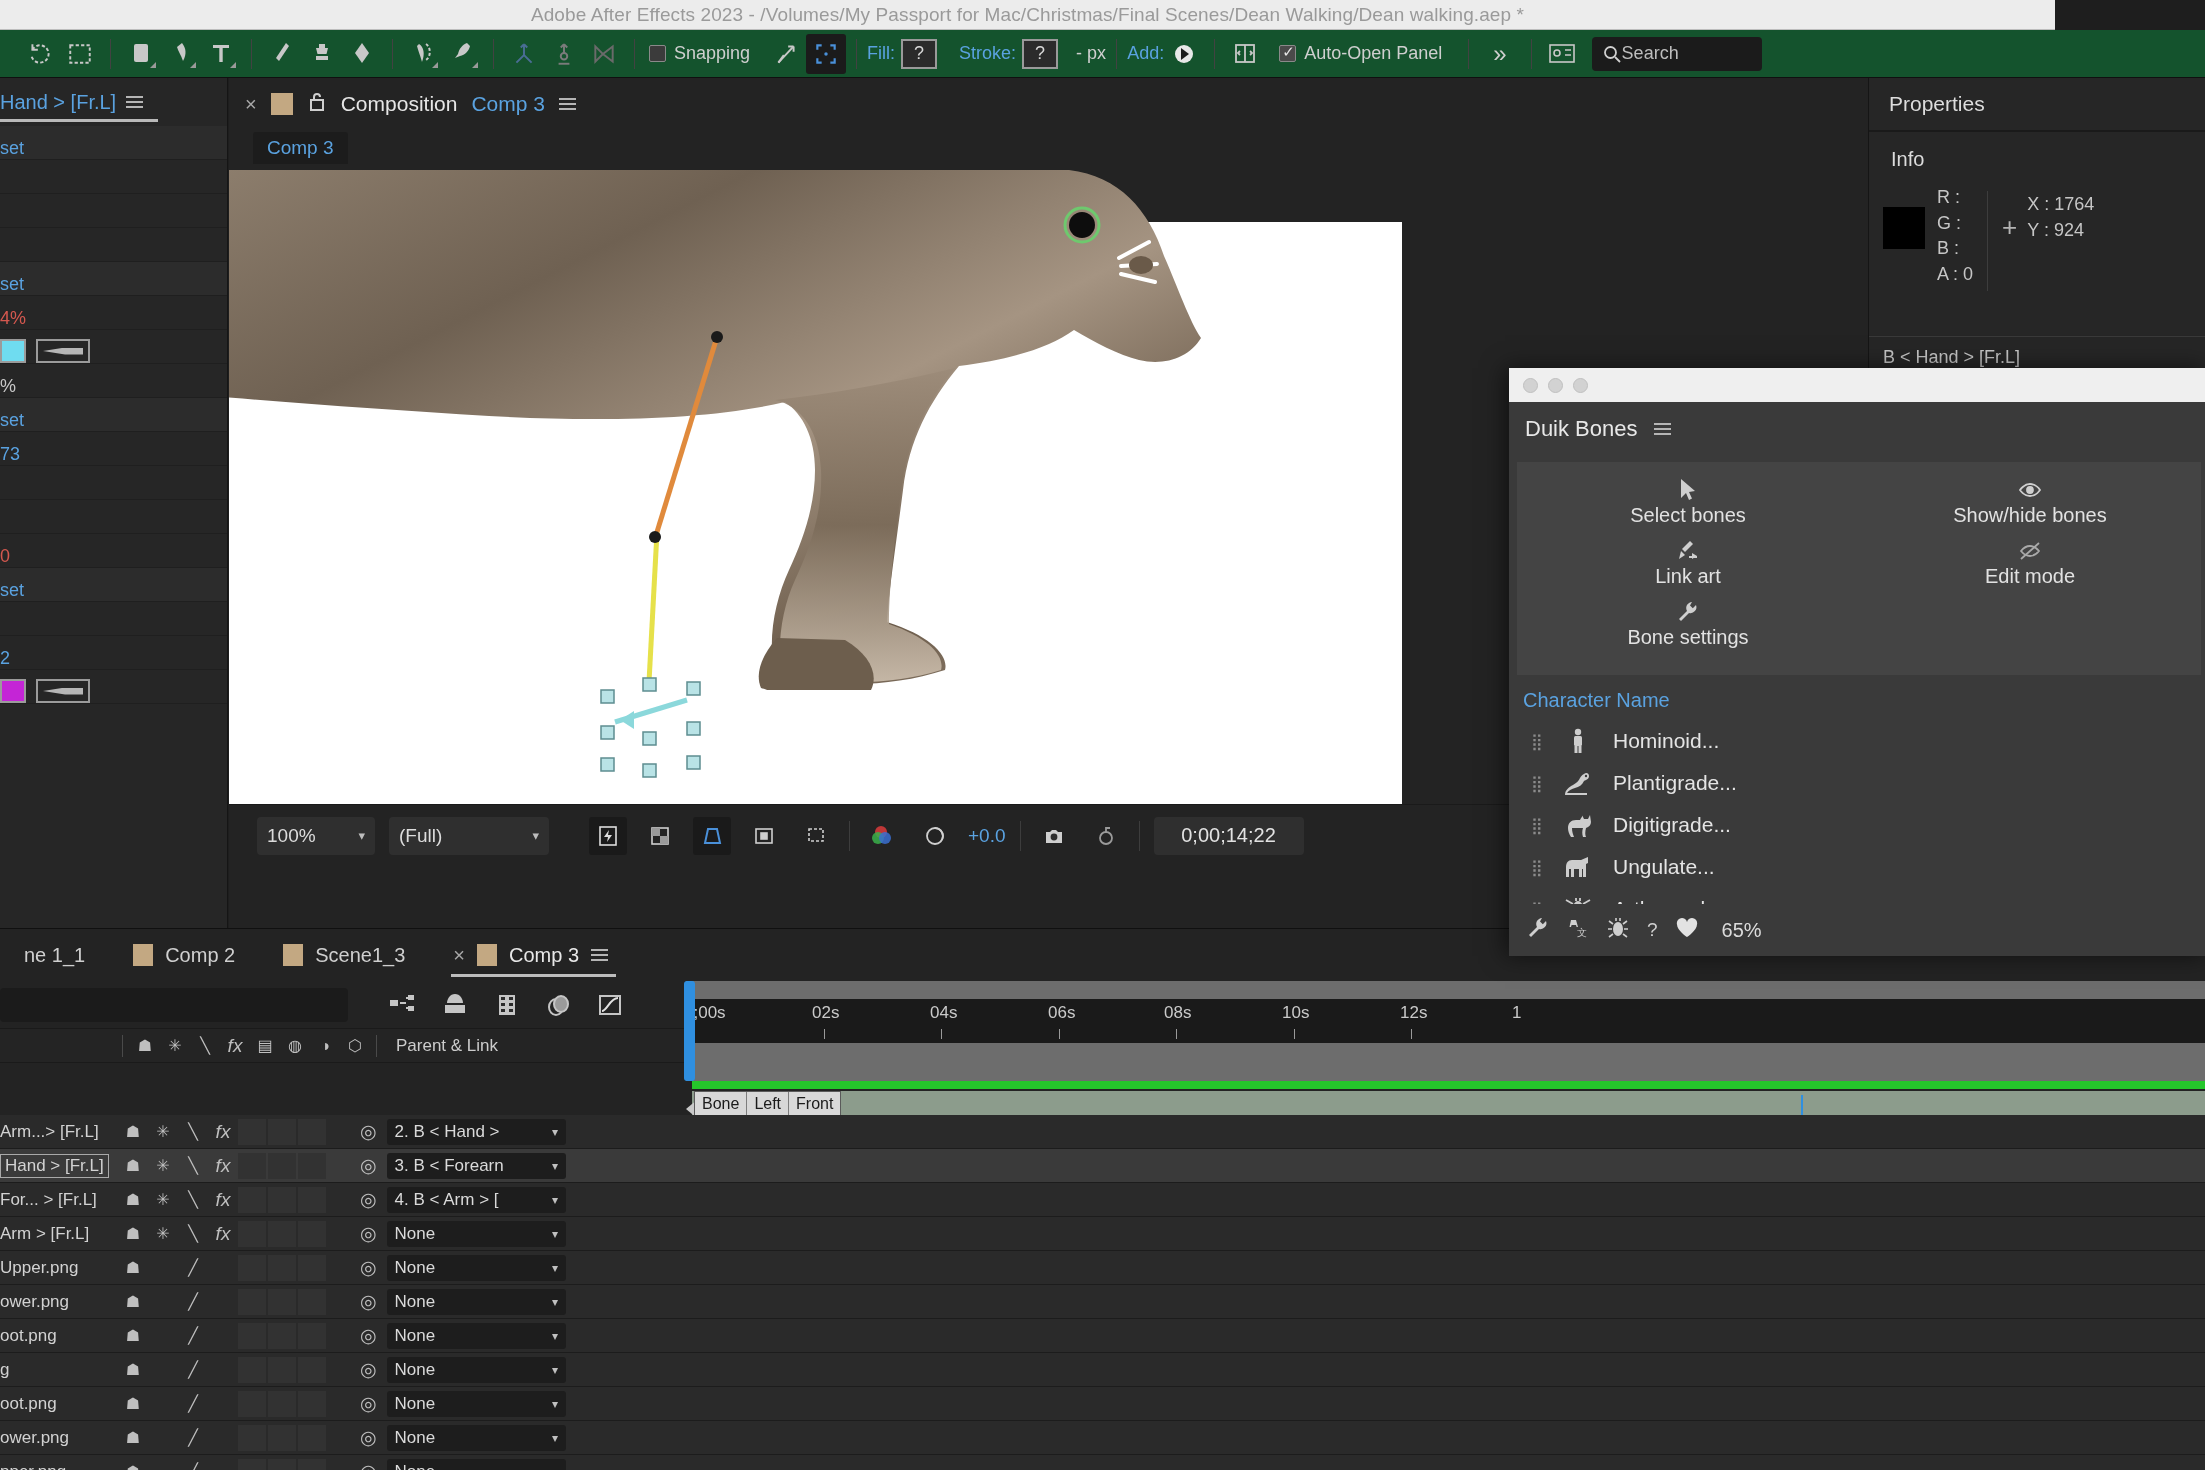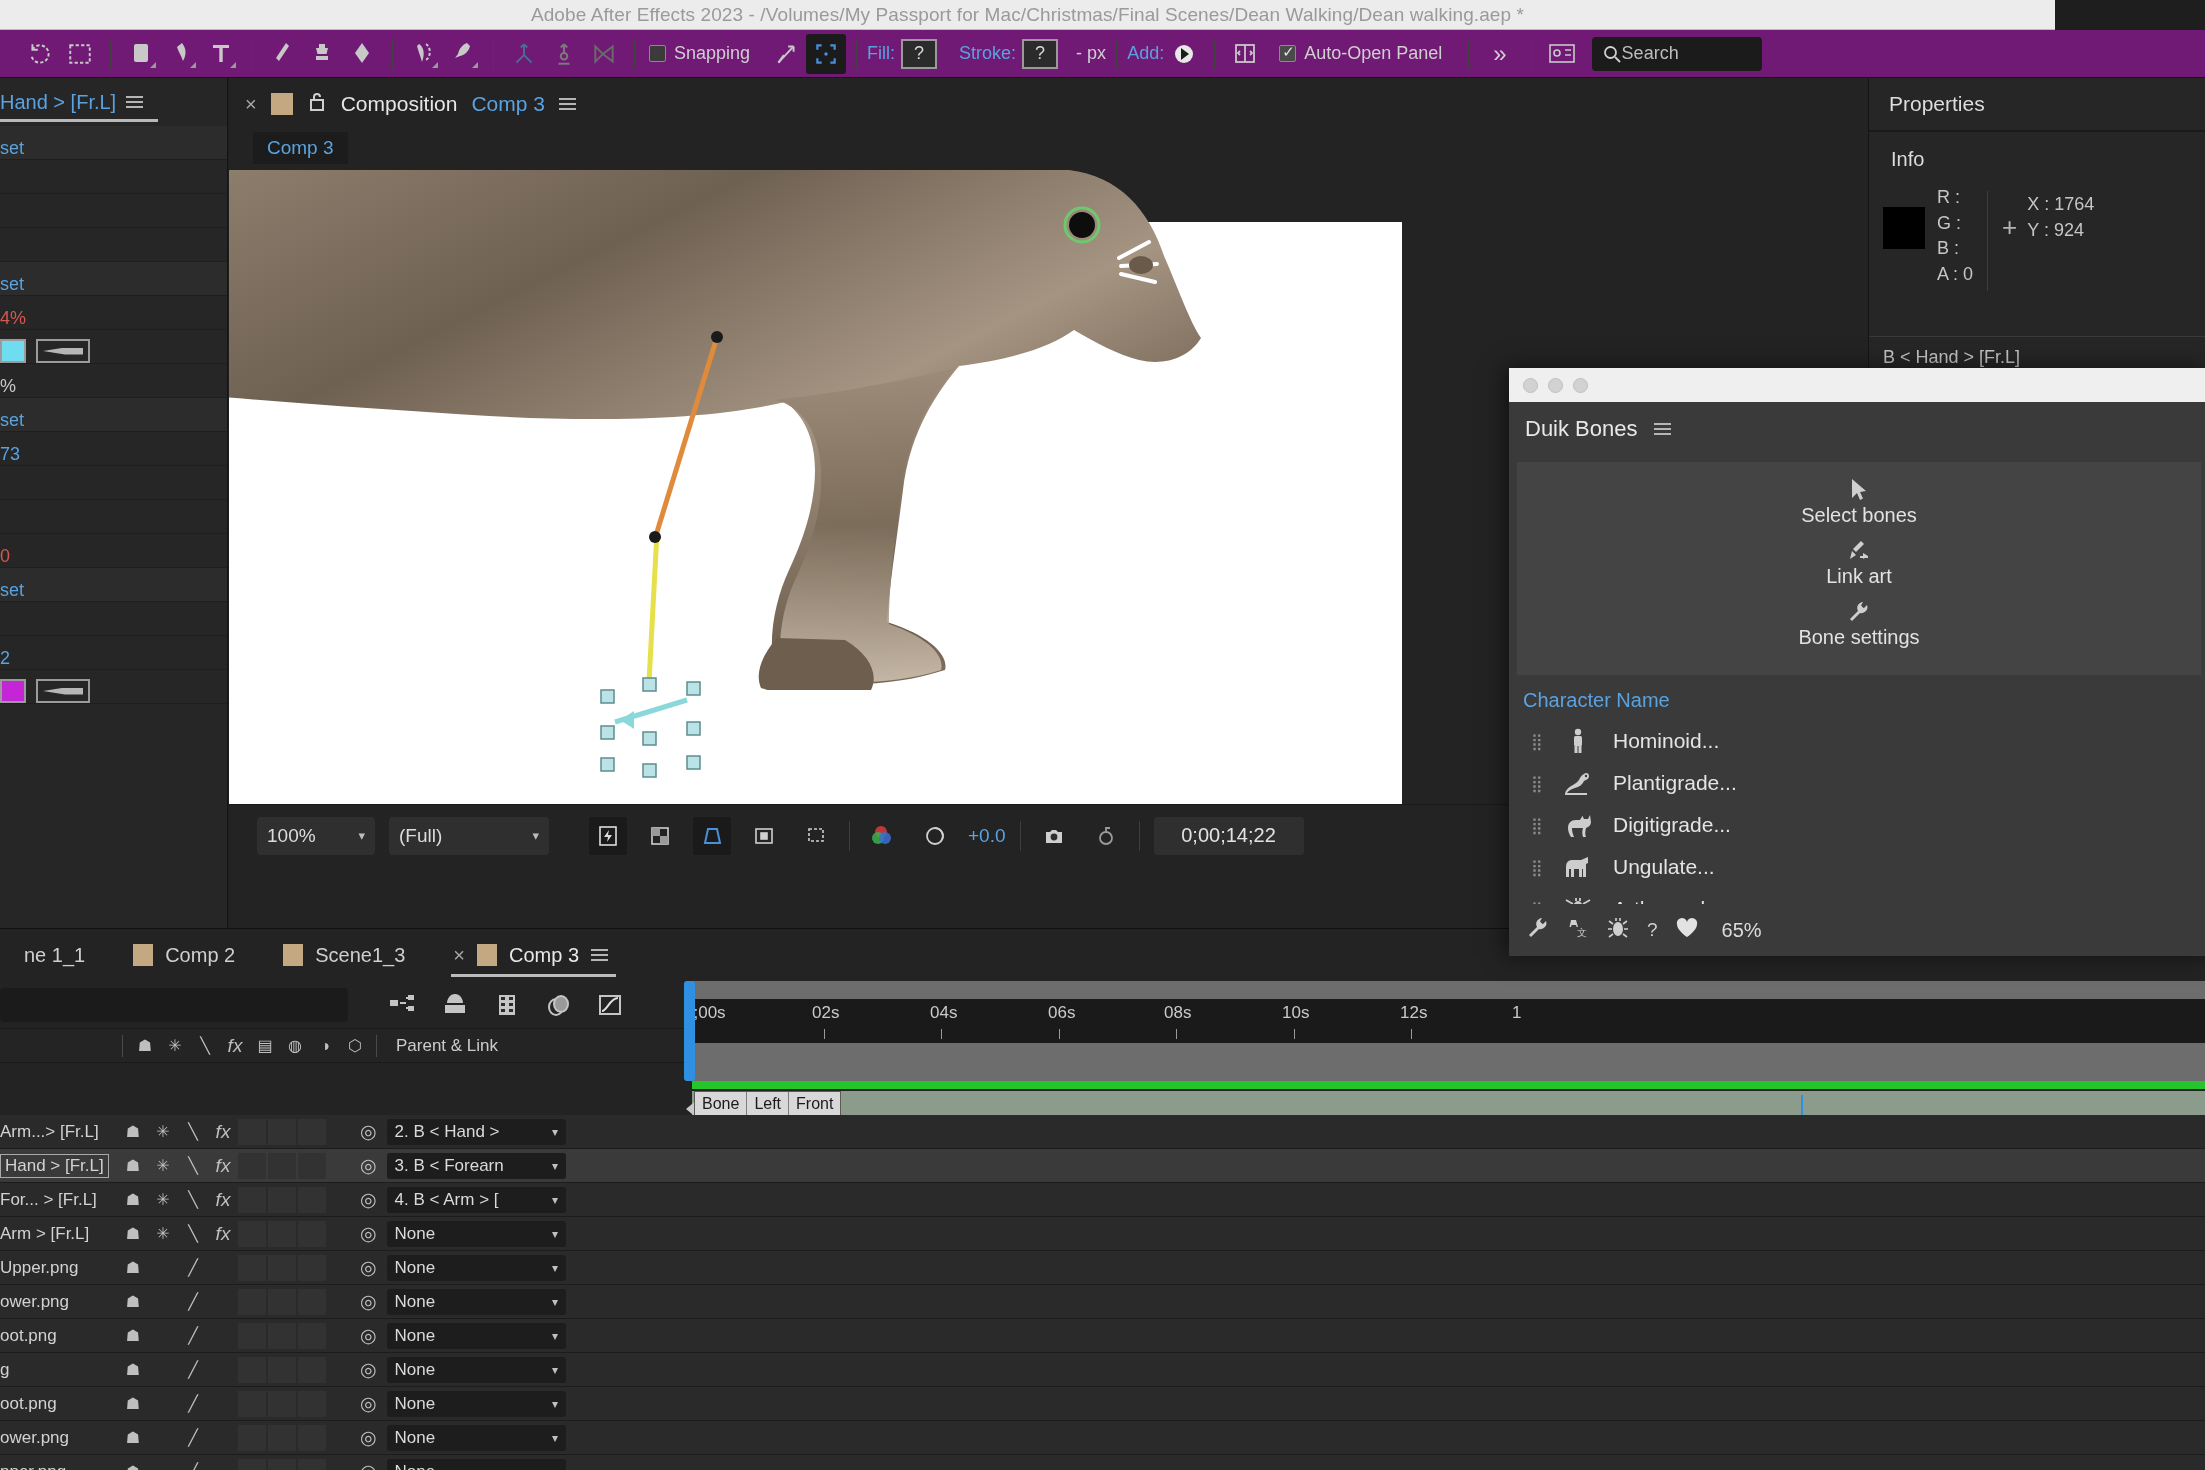--- a/index.html
+++ b/index.html
@@ -20,21 +20,21 @@
     border-bottom: 1px solid #bdbdbd;
   }
   .titlebar .title {
     font-size: 19px; color: #9a9a9a; white-space: nowrap;
     letter-spacing: .1px;
   }
 
   
   .toolbar {
     position: absolute; top: 30px; left: 0; width: 2205px; height: 48px;
-    background: #701a75;
+    background: #14532d;
     display: flex; align-items: center;
     border-bottom: 1px solid #101010;
   }
   .tb-sep { width: 1px; height: 30px; background: #424242; margin: 0 10px; }
   .tb-btn {
     width: 40px; height: 40px;
     display: flex; align-items: center; justify-content: center;
     position: relative;
     color: #c8c8c8;
   }
@@ -1117,20 +1117,40 @@
         </div>
         <div class="duik-item">
           <span class="gi">
             <svg width="22" height="22" viewBox="0 0 22 22" fill="#cfcfcf">
                 <path d="M15 1a6 6 0 0 0-5 9L2 18l2 2 8-8a6 6 0 0 0 7-8l-3.2 3.2-2.8-2.8z"></path>
               </svg>
           </span>
           <span class="lb">Bone settings</span>
         </div>
       </div>
+      <div class="duik-col">
+        <div class="duik-item">
+          <span class="gi">
+            <svg width="24" height="18" viewBox="0 0 24 18" fill="none" stroke="#cfcfcf" stroke-width="1.8">
+                <path d="M2 9s4-6 10-6 10 6 10 6-4 6-10 6S2 9 2 9z"></path>
+                <circle cx="12" cy="9" r="3" fill="#cfcfcf"></circle>
+              </svg>
+          </span>
+          <span class="lb">Show/hide bones</span>
+        </div>
+        <div class="duik-item">
+          <span class="gi">
+            <svg width="24" height="20" viewBox="0 0 24 20" fill="none" stroke="#a9a9a9" stroke-width="1.8">
+                <path d="M3 10s4-5 9-5 9 5 9 5-4 5-9 5-9-5-9-5z"></path>
+                <path d="M3 18L21 2"></path>
+              </svg>
+          </span>
+          <span class="lb">Edit mode</span>
+        </div>
+      </div>
     </div>
 
     <div class="duik-charname">Character Name</div>
 
     <div class="duik-list">
       <div class="duik-li">
         <span class="grip">⣿</span>
         <span class="ico">
           <svg width="16" height="26" viewBox="0 0 16 26" fill="#cdcdcd">
               <circle cx="8" cy="4" r="3.2"></circle>

